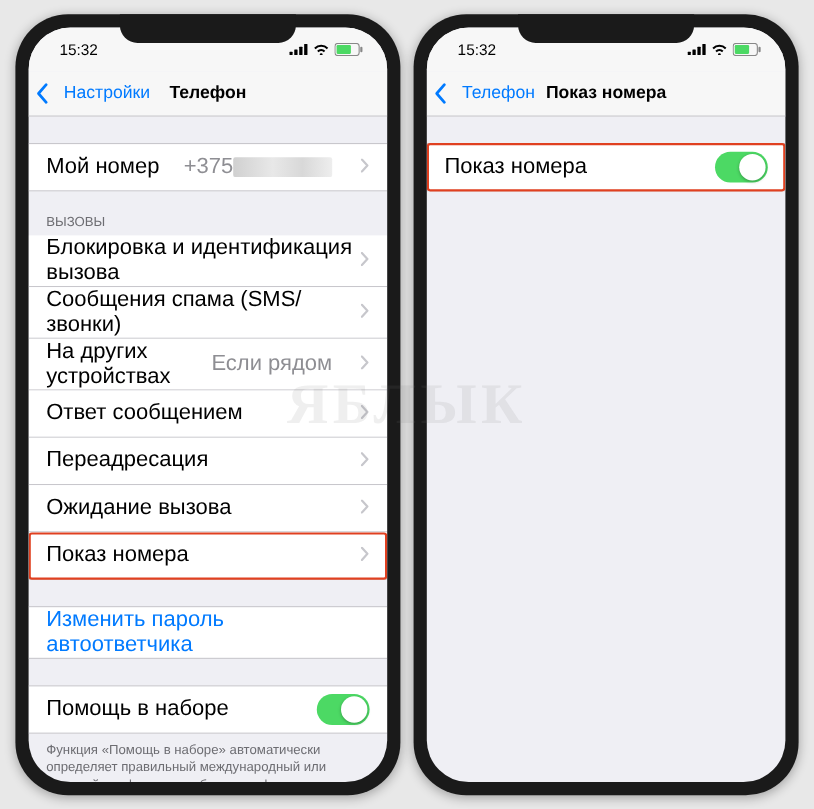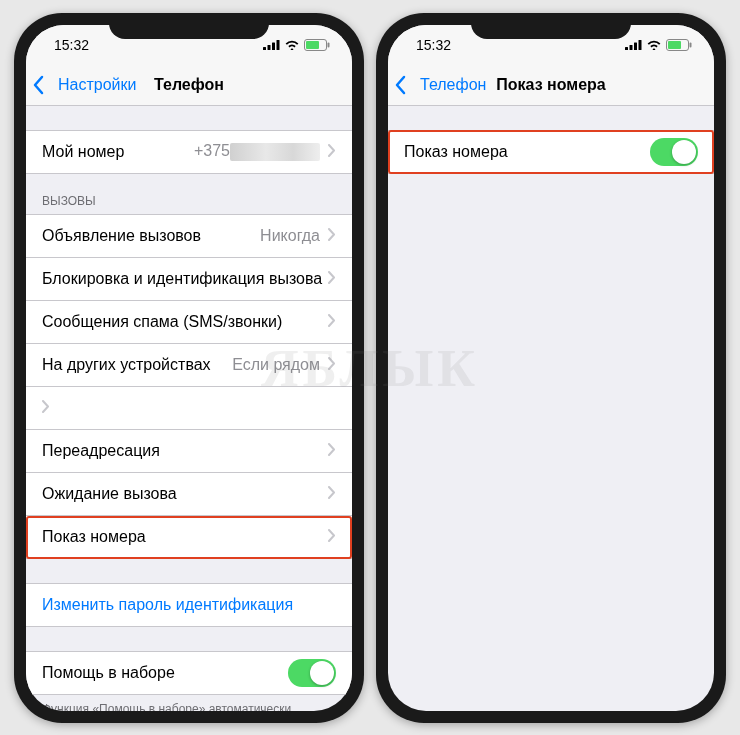--- a/index.html
+++ b/index.html
@@ -96,26 +96,26 @@
     padding: 20px 16px 6px;
     text-transform: uppercase;
   }
   .cell {
     background: #fff;
     min-height: 42px;
     display: flex;
     align-items: center;
     padding: 0 16px;
     border-bottom: 0.5px solid #c8c7cc;
-    font-size: 16px;
+    font-size: 20px;
     position: relative;
   }
   .cell.first { border-top: 0.5px solid #c8c7cc; }
   .cell .label { flex: 1; color: #000; }
-  .cell .value { color: #8e8e93; margin-right: 8px; }
+  .cell .value { color: #8e8e93; margin-right: 26px; }
   .cell .chevron {
     color: #c7c7cc;
   }
   .cell.link .label { color: #007aff; }
   .highlight-wrap {
     position: relative;
   }
   .highlight-wrap::after {
     content: "";
     position: absolute;
@@ -213,47 +213,41 @@
       <div class="cell first">
         <span class="label">Мой номер</span>
         <span class="value"><span>+375</span><span class="blurnum"></span></span>
         <span class="chevron"><svg width="8" height="13" viewBox="0 0 8 13">
               <path d="M1 1l5 5.5L1 12" stroke="#c7c7cc" stroke-width="2" fill="none" stroke-linecap="round" stroke-linejoin="round"></path>
             </svg></span>
       </div>
 
       <div class="section-header">ВЫЗОВЫ</div>
 
-      <div class="cell first">
-        <span class="label">Объявление вызовов</span>
-        <span class="value">Никогда</span>
-        <span class="chevron"><svg width="8" height="13" viewBox="0 0 8 13">
-              <path d="M1 1l5 5.5L1 12" stroke="#c7c7cc" stroke-width="2" fill="none" stroke-linecap="round" stroke-linejoin="round"></path>
-            </svg></span>
-      </div>
       <div class="cell">
         <span class="label">Блокировка и идентификация вызова</span>
         <span class="chevron"><svg width="8" height="13" viewBox="0 0 8 13">
               <path d="M1 1l5 5.5L1 12" stroke="#c7c7cc" stroke-width="2" fill="none" stroke-linecap="round" stroke-linejoin="round"></path>
             </svg></span>
       </div>
       <div class="cell">
         <span class="label">Сообщения спама (SMS/звонки)</span>
         <span class="chevron"><svg width="8" height="13" viewBox="0 0 8 13">
               <path d="M1 1l5 5.5L1 12" stroke="#c7c7cc" stroke-width="2" fill="none" stroke-linecap="round" stroke-linejoin="round"></path>
             </svg></span>
       </div>
       <div class="cell">
         <span class="label">На других устройствах</span>
         <span class="value">Если рядом</span>
         <span class="chevron"><svg width="8" height="13" viewBox="0 0 8 13">
               <path d="M1 1l5 5.5L1 12" stroke="#c7c7cc" stroke-width="2" fill="none" stroke-linecap="round" stroke-linejoin="round"></path>
             </svg></span>
       </div>
       <div class="cell">
+        <span class="label">Ответ сообщением</span>
         <span class="chevron"><svg width="8" height="13" viewBox="0 0 8 13">
               <path d="M1 1l5 5.5L1 12" stroke="#c7c7cc" stroke-width="2" fill="none" stroke-linecap="round" stroke-linejoin="round"></path>
             </svg></span>
       </div>
       <div class="cell">
         <span class="label">Переадресация</span>
         <span class="chevron"><svg width="8" height="13" viewBox="0 0 8 13">
               <path d="M1 1l5 5.5L1 12" stroke="#c7c7cc" stroke-width="2" fill="none" stroke-linecap="round" stroke-linejoin="round"></path>
             </svg></span>
       </div>
@@ -267,21 +261,21 @@
         <div class="cell">
           <span class="label">Показ номера</span>
           <span class="chevron"><svg width="8" height="13" viewBox="0 0 8 13">
                 <path d="M1 1l5 5.5L1 12" stroke="#c7c7cc" stroke-width="2" fill="none" stroke-linecap="round" stroke-linejoin="round"></path>
               </svg></span>
         </div>
       </div>
 
       <div class="spacer-sm"></div>
       <div class="cell first link">
-        <span class="label">Изменить пароль идентификация</span>
+        <span class="label">Изменить пароль автоответчика</span>
       </div>
 
       <div class="spacer-sm"></div>
       <div class="cell first">
         <span class="label">Помощь в наборе</span>
         <span class="toggle"></span>
       </div>
       <div class="footer-text">Функция «Помощь в наборе» автоматически определяет правильный международный или местный префикс при наборе телефонных номеров.</div>
     </div>
   </div>

